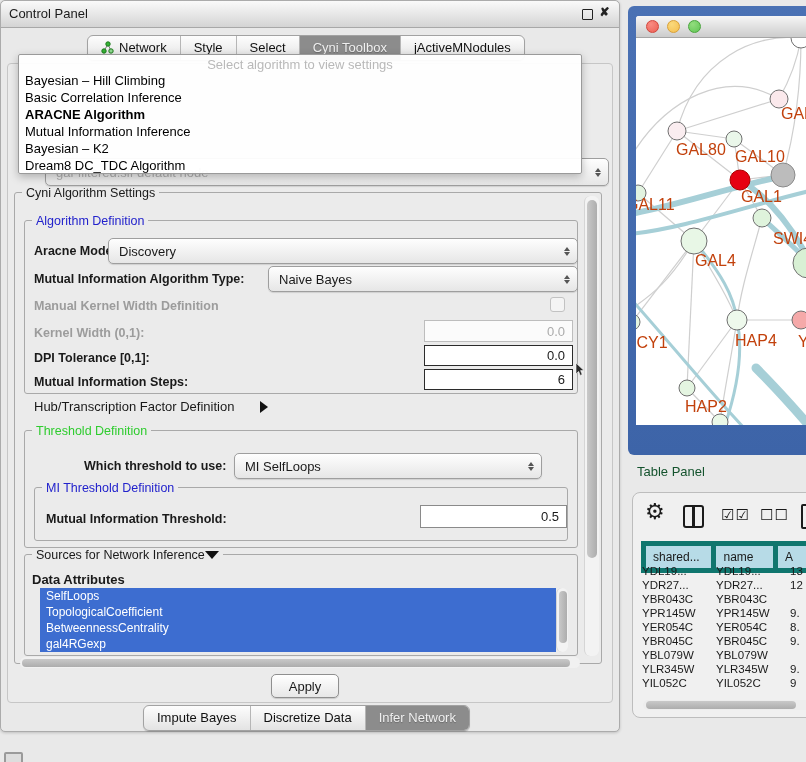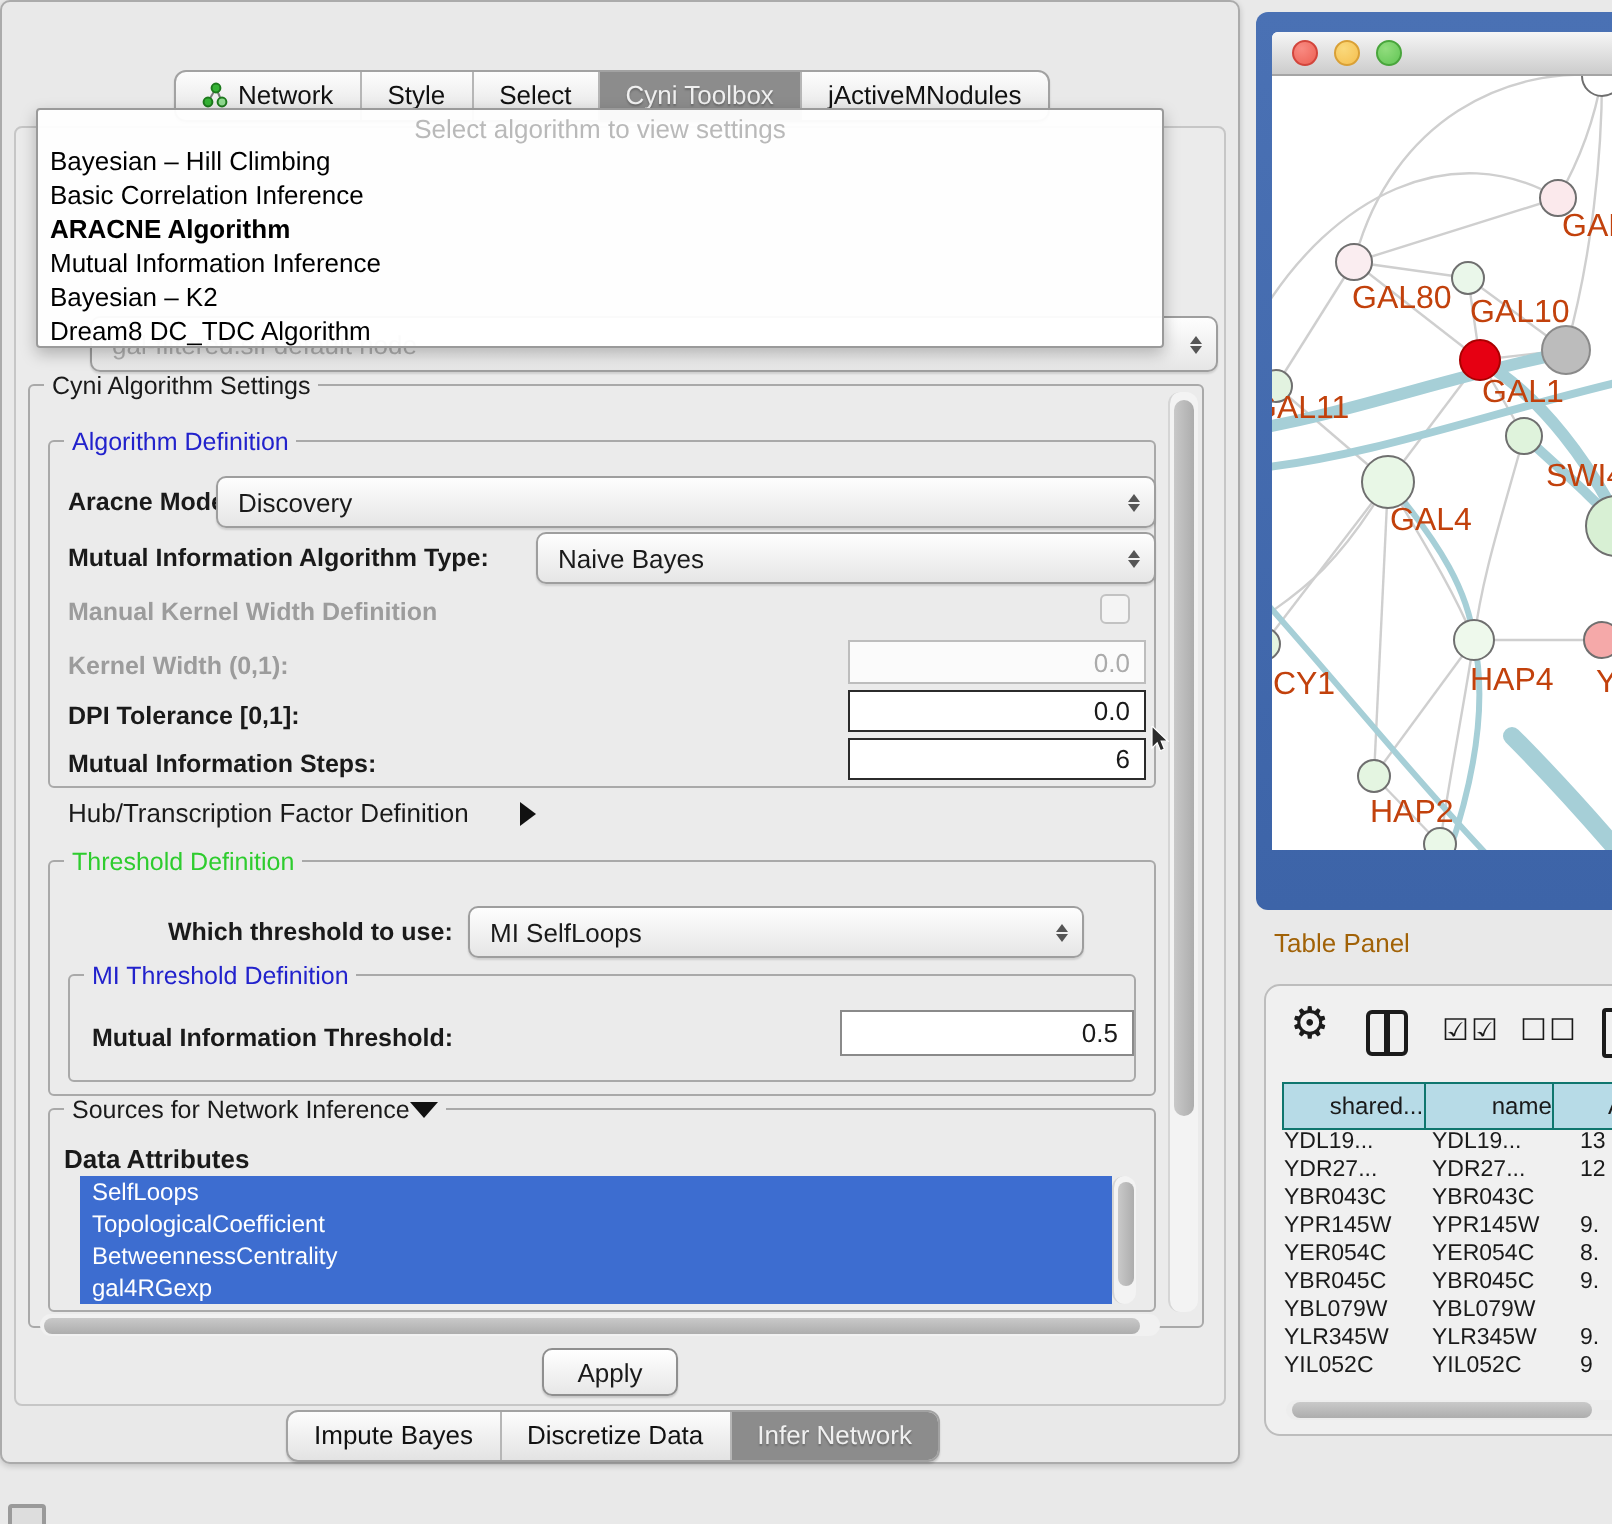--- a/index.html
+++ b/index.html
@@ -80,36 +80,41 @@
   #net-titlebar{left:0;top:0;width:100%;height:22px;background:linear-gradient(#F6F6F6,#CCCCCC);
     border-bottom:1px solid #A5A5A5;display:flex;align-items:center;padding-left:10px;gap:8px;box-sizing:border-box;}
   .light{width:13px;height:13px;border-radius:50%;box-sizing:border-box;}
   #light-close{background:radial-gradient(circle at 35% 30%,#F98B82,#EC6054);border:1px solid #D2453C;}
   #light-min{background:radial-gradient(circle at 35% 30%,#FAD97C,#F5BF4F);border:1px solid #D9A036;}
   #light-zoom{background:radial-gradient(circle at 35% 30%,#92DD7E,#61C554);border:1px solid #49A53C;}
   #net-canvas{left:0;top:22px;width:174px;height:387px;background:#FFF;overflow:hidden;}
   .node-label{position:absolute;font-size:16px;color:#c2410c;white-space:nowrap;text-align:center;}
 
   
-  #table-title{left:637px;top:464px;font-size:13px;color:#a16207;}
+  #table-title{left:637px;top:464px;font-size:13px;color:#14532d;}
   #table-box{left:632px;top:492px;width:180px;height:224px;background:#F0F0F0;
     border:1px solid #BDBDBD;border-radius:8px 0 0 8px;overflow:hidden;}
   .tb-icon{position:absolute;color:#1b1b1b;}
   #grid{left:8px;top:48px;width:172px;font-size:11.5px;border-collapse:collapse;}
-  #grid .hd{background:#B7DBE7;border:1px solid #0f766e;height:22px;text-align:right;font-size:12px;}
+  #grid .hd{background:#B7DBE7;border:5px solid #0f766e;height:22px;text-align:left;font-size:12px;}
   #grid td{height:13.8px;padding:0 0 0 7px;white-space:nowrap;overflow:hidden;}
   #grid-clip{left:8px;top:48px;width:172px;height:148px;overflow:hidden;}
 
   #corner-icon{left:4px;top:752px;width:15px;height:12px;border:2px solid #9a9a9a;background:#DDD;border-radius:2px;}
 </style>
 </head>
 <body>
 
 <div class="abs" id="control-panel">
 
+  <div class="abs" id="cp-titlebar">
+    <div class="abs" id="cp-title">Control Panel</div>
+    <div class="abs" id="cp-float"></div>
+    <div class="abs win-icon" id="cp-close">✘</div>
+  </div>
 
   <div class="abs tabstrip" id="top-tabs">
     <div class="tab">
       <svg width="13" height="13" viewBox="0 0 13 13">
         <line x1="3" y1="10" x2="7" y2="3" stroke="#7a7a7a" stroke-width="1"></line>
         <line x1="7" y1="3" x2="10" y2="10" stroke="#7a7a7a" stroke-width="1"></line>
         <circle cx="7" cy="3" r="2.2" fill="#35B335" stroke="#1d7a1d"></circle>
         <circle cx="3" cy="10" r="2.2" fill="#35B335" stroke="#1d7a1d"></circle>
         <circle cx="10" cy="10" r="2.2" fill="#8FD98F" stroke="#1d7a1d"></circle>
       </svg>

